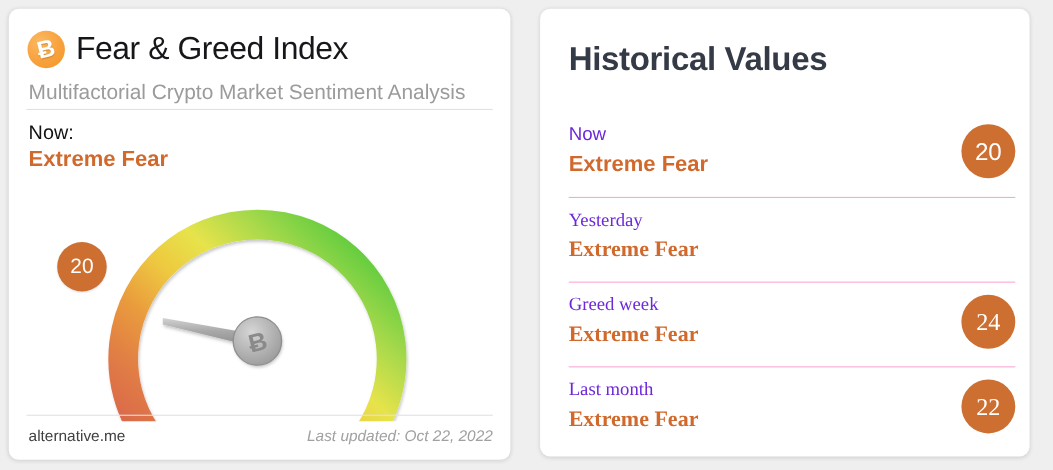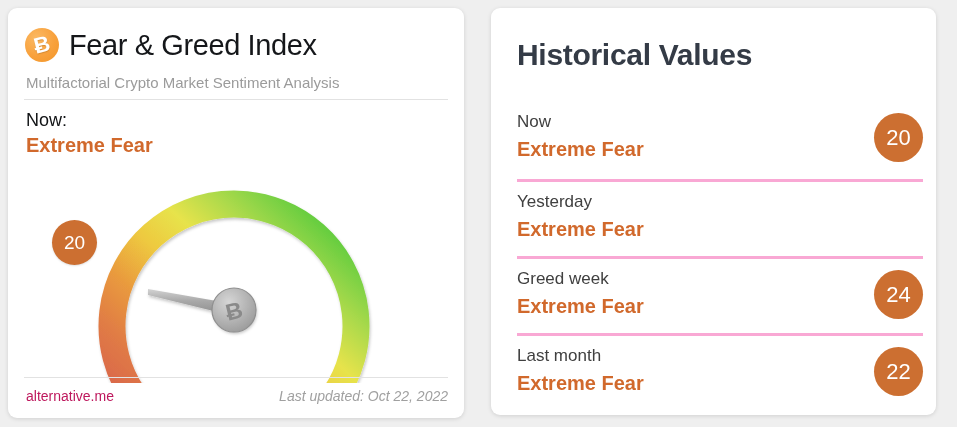--- a/index.html
+++ b/index.html
@@ -41,21 +41,21 @@
     transform: rotate(-14deg); line-height: 1;
     margin-top: -1px;
     text-shadow: 0 1px 1px rgba(150,90,20,0.35);
   }
   .gauge-title {
     font-size: 29px; font-weight: normal; color: #15171a;
     letter-spacing: -0.4px; white-space: nowrap;
   }
   .gauge-sub {
     position: absolute; left: 18px; top: 66px;
-    font-size: 15px; color: #9b9b9b; white-space: nowrap;
+    font-size: 19px; color: #9b9b9b; white-space: nowrap;
   }
   .hr-top {
     position: absolute; left: 16px; top: 91px; width: 424px;
     height: 1px; background: #e2e2e2;
   }
   .now-label {
     position: absolute; left: 18px; top: 102px;
     font-size: 18px; font-weight: normal; color: #111315;
   }
   .now-value {
@@ -77,21 +77,21 @@
     box-shadow: 0 1px 2px rgba(0,0,0,0.12);
   }
 
   
   .hr-bot {
     position: absolute; left: 16px; bottom: 40px; width: 424px;
     height: 1px; background: #e2e2e2;
   }
   .foot-left {
     position: absolute; left: 18px; bottom: 14px;
-    font-size: 14px; color: #be185d;
+    font-size: 14px; color: #404040;
   }
   .foot-right {
     position: absolute; right: 16px; bottom: 14px;
     font-size: 14px; color: #a0a0a0; font-style: italic;
   }
 
   
   .hist-title {
     position: absolute; left: 26px; top: 30px;
     font-size: 30px; font-weight: bold; color: #343b46;
@@ -99,23 +99,23 @@
   }
   .hist-list {
     position: absolute; left: 26px; top: 94px;
     width: 406px;
   }
   .hist-row {
     position: relative;
     height: 77px;
     padding-top: 9px;
   }
-  .hist-row + .hist-row { border-top: 3px solid #f9a8d4; }
+  .hist-row + .hist-row { border-top: 1px solid #f9a8d4; font-family: Liberation Serif, serif; }
   .hist-row-label {
-    font-size: 17px; color: #404040; line-height: 22px;
+    font-size: 17px; color: #6d28d9; line-height: 22px;
   }
   .hist-row-value {
     font-size: 20px; font-weight: bold; color: #d1692c;
     line-height: 26px; margin-top: 3px;
   }
   .hist-badge {
     position: absolute; right: 0px; top: 11px;
     width: 49px; height: 49px; border-radius: 50%;
     background: #cc6f31; color: #ffffff;
     font-size: 22px;

